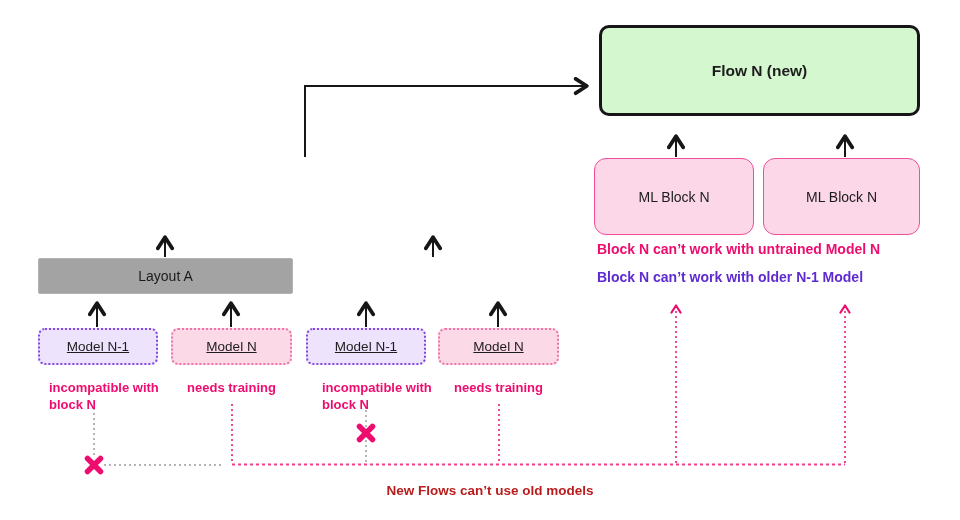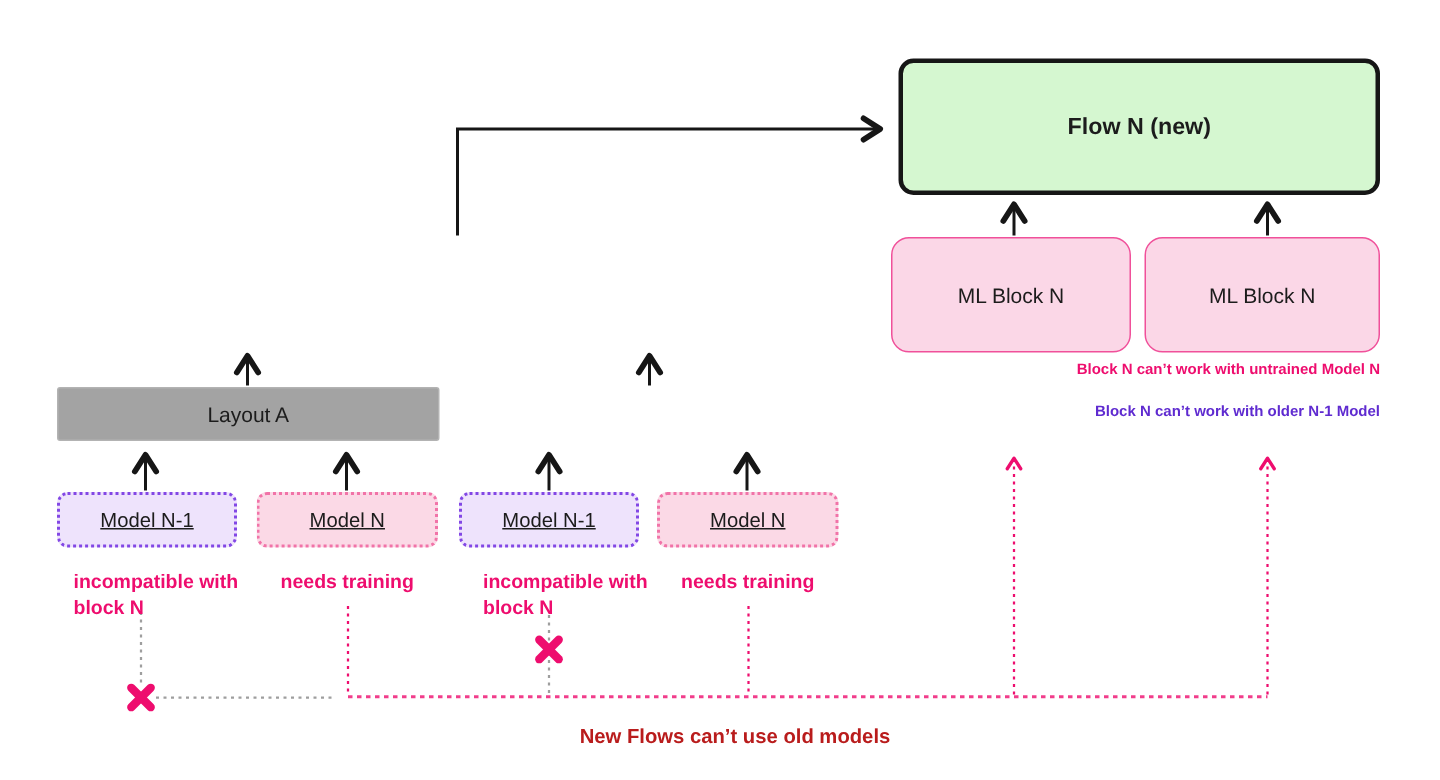--- a/index.html
+++ b/index.html
@@ -7,21 +7,21 @@
     position:relative; width:960px; height:520px; background:#ffffff;
     font-family:"Liberation Sans", sans-serif; overflow:hidden;
   }
   .connectors { position:absolute; left:0; top:0; width:960px; height:520px; pointer-events:none; }
   .node {
     position:absolute; box-sizing:border-box;
     display:flex; align-items:center; justify-content:center;
     font-size:14px; color:#1c1c1c; text-align:center;
   }
   .flow {
-    left:599px; top:39px; width:321px; height:91px;
+    left:599px; top:25px; width:321px; height:91px;
     background:var(--green-fill,#d5f7d0);
     border:3.5px solid #161616; border-radius:10px;
     font-weight:bold; font-size:15.5px;
   }
   .release {
     left:38px; top:157px; width:521px; height:70px;
     background:var(--gray-fill,#e9e9e9);
     border:1.5px solid var(--gray-border,#8a8a8a); border-radius:2px;
   }
   .layout {
@@ -45,22 +45,22 @@
   .ml.two { left:763px; width:157px; }
   .note {
     position:absolute; top:379px; font-weight:bold; font-size:13px;
     line-height:17px; color:var(--accent-pink,#ee0d6e);
   }
   .note.n0 { left:49px;  width:116px; }
   .note.n1 { left:171px; width:121px; text-align:center; }
   .note.n2 { left:322px; width:116px; }
   .note.n3 { left:438px; width:121px; text-align:center; }
   .side-note {
-    position:absolute; left:597px; width:323px; text-align:right;
-    font-weight:bold; font-size:10px;
+    position:absolute; left:597px; width:323px; text-align:left;
+    font-weight:bold; font-size:14px;
   }
   .side-note.pink   { top:241px; color:var(--accent-pink,#ee0d6e); }
   .side-note.purple { top:269px; color:var(--accent-purple,#5f2bd0); }
   .caption {
     position:absolute; left:300px; top:483px; width:380px; text-align:center;
     font-size:13.5px; color:#b91c1c;font-weight:bold;
   }
 </style>
 </head>
 <body>

